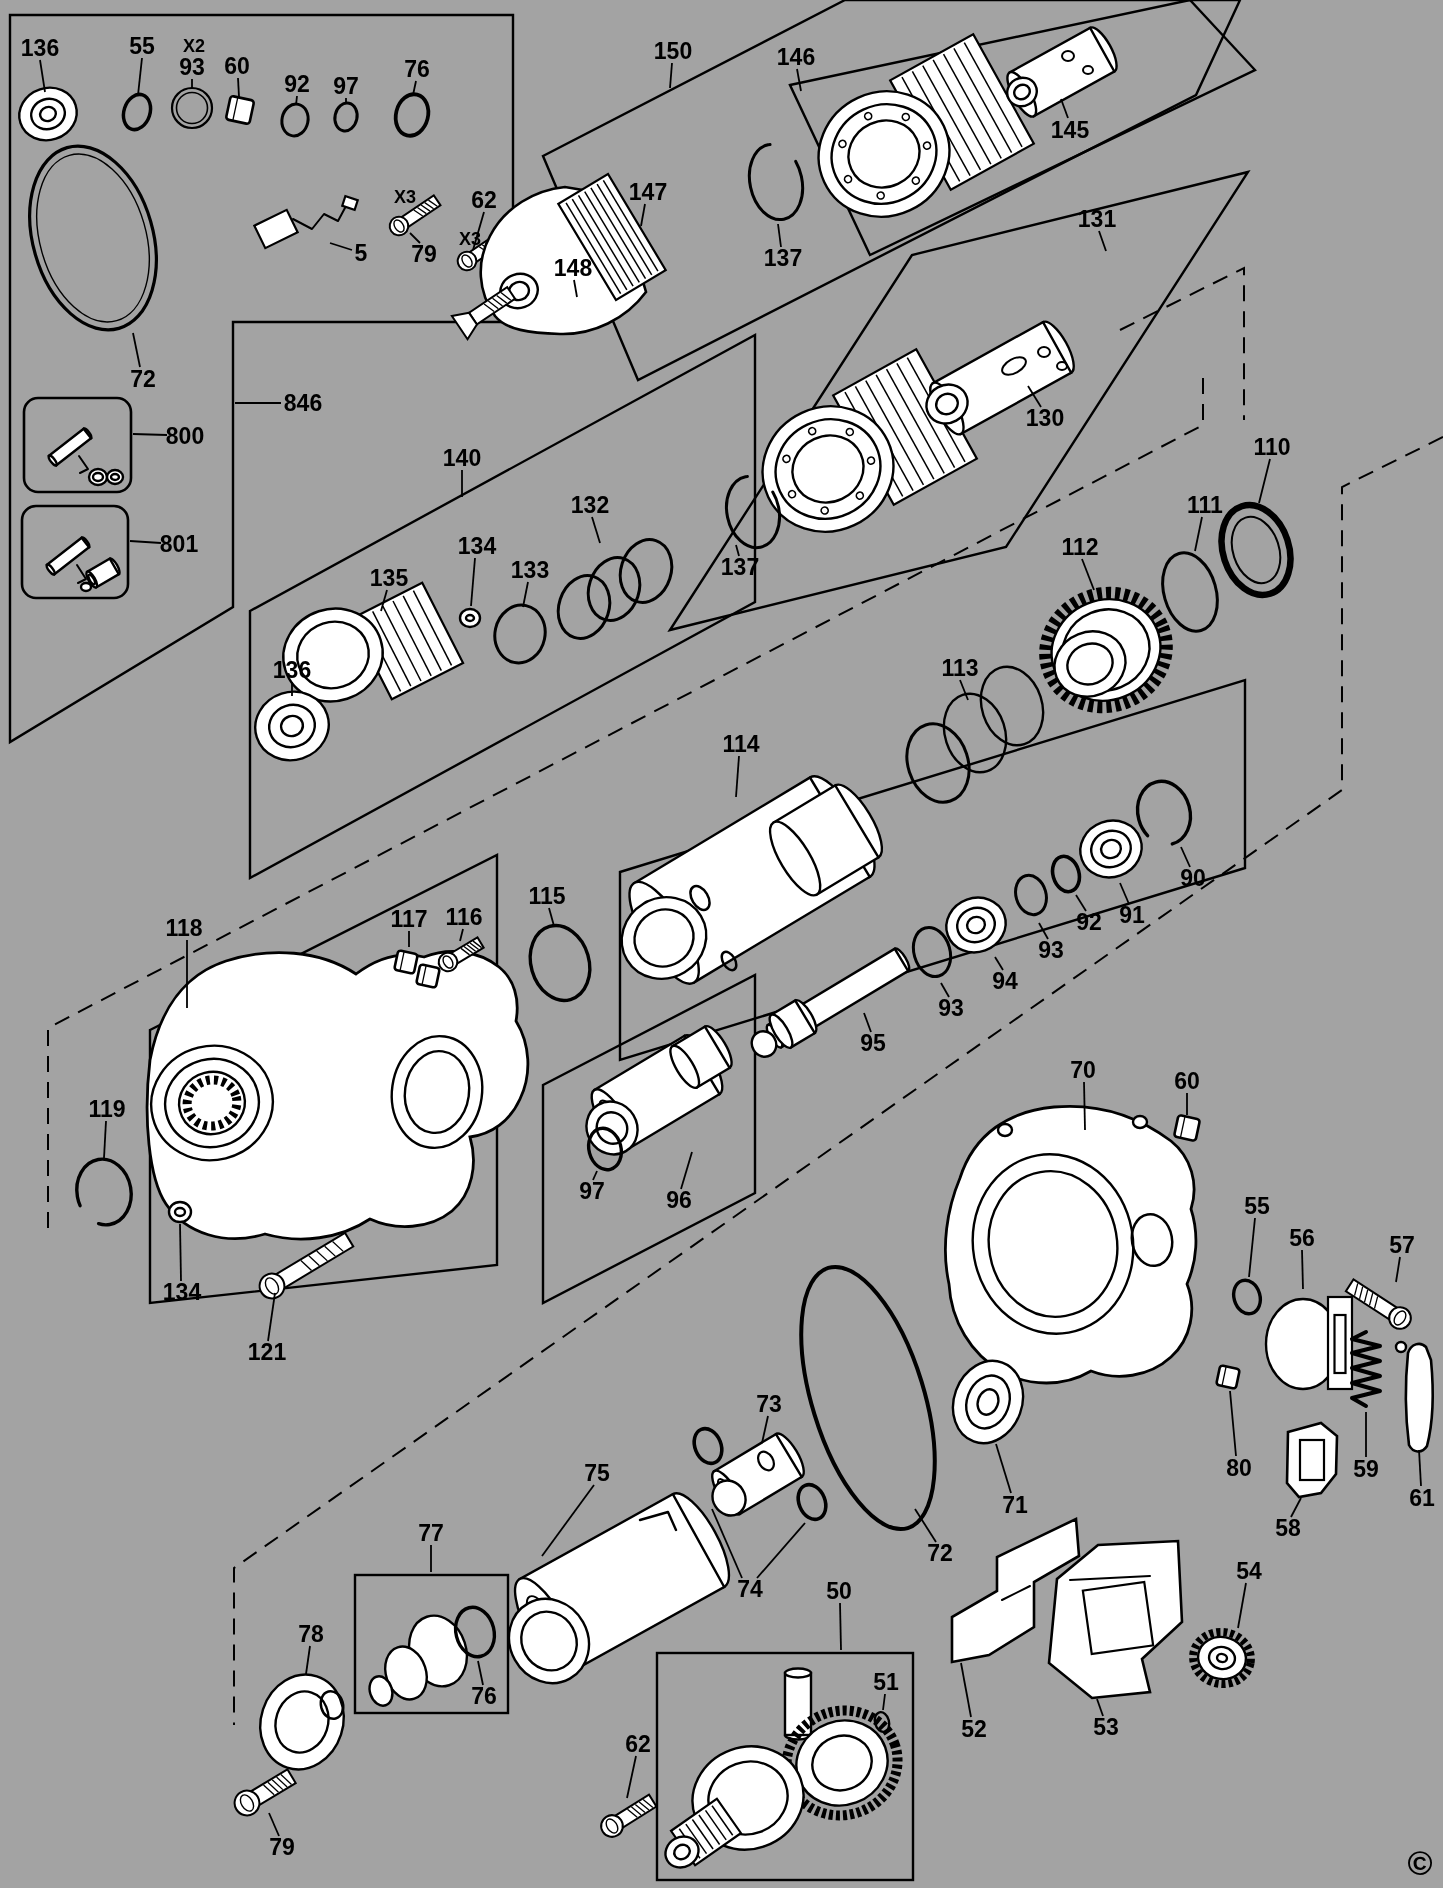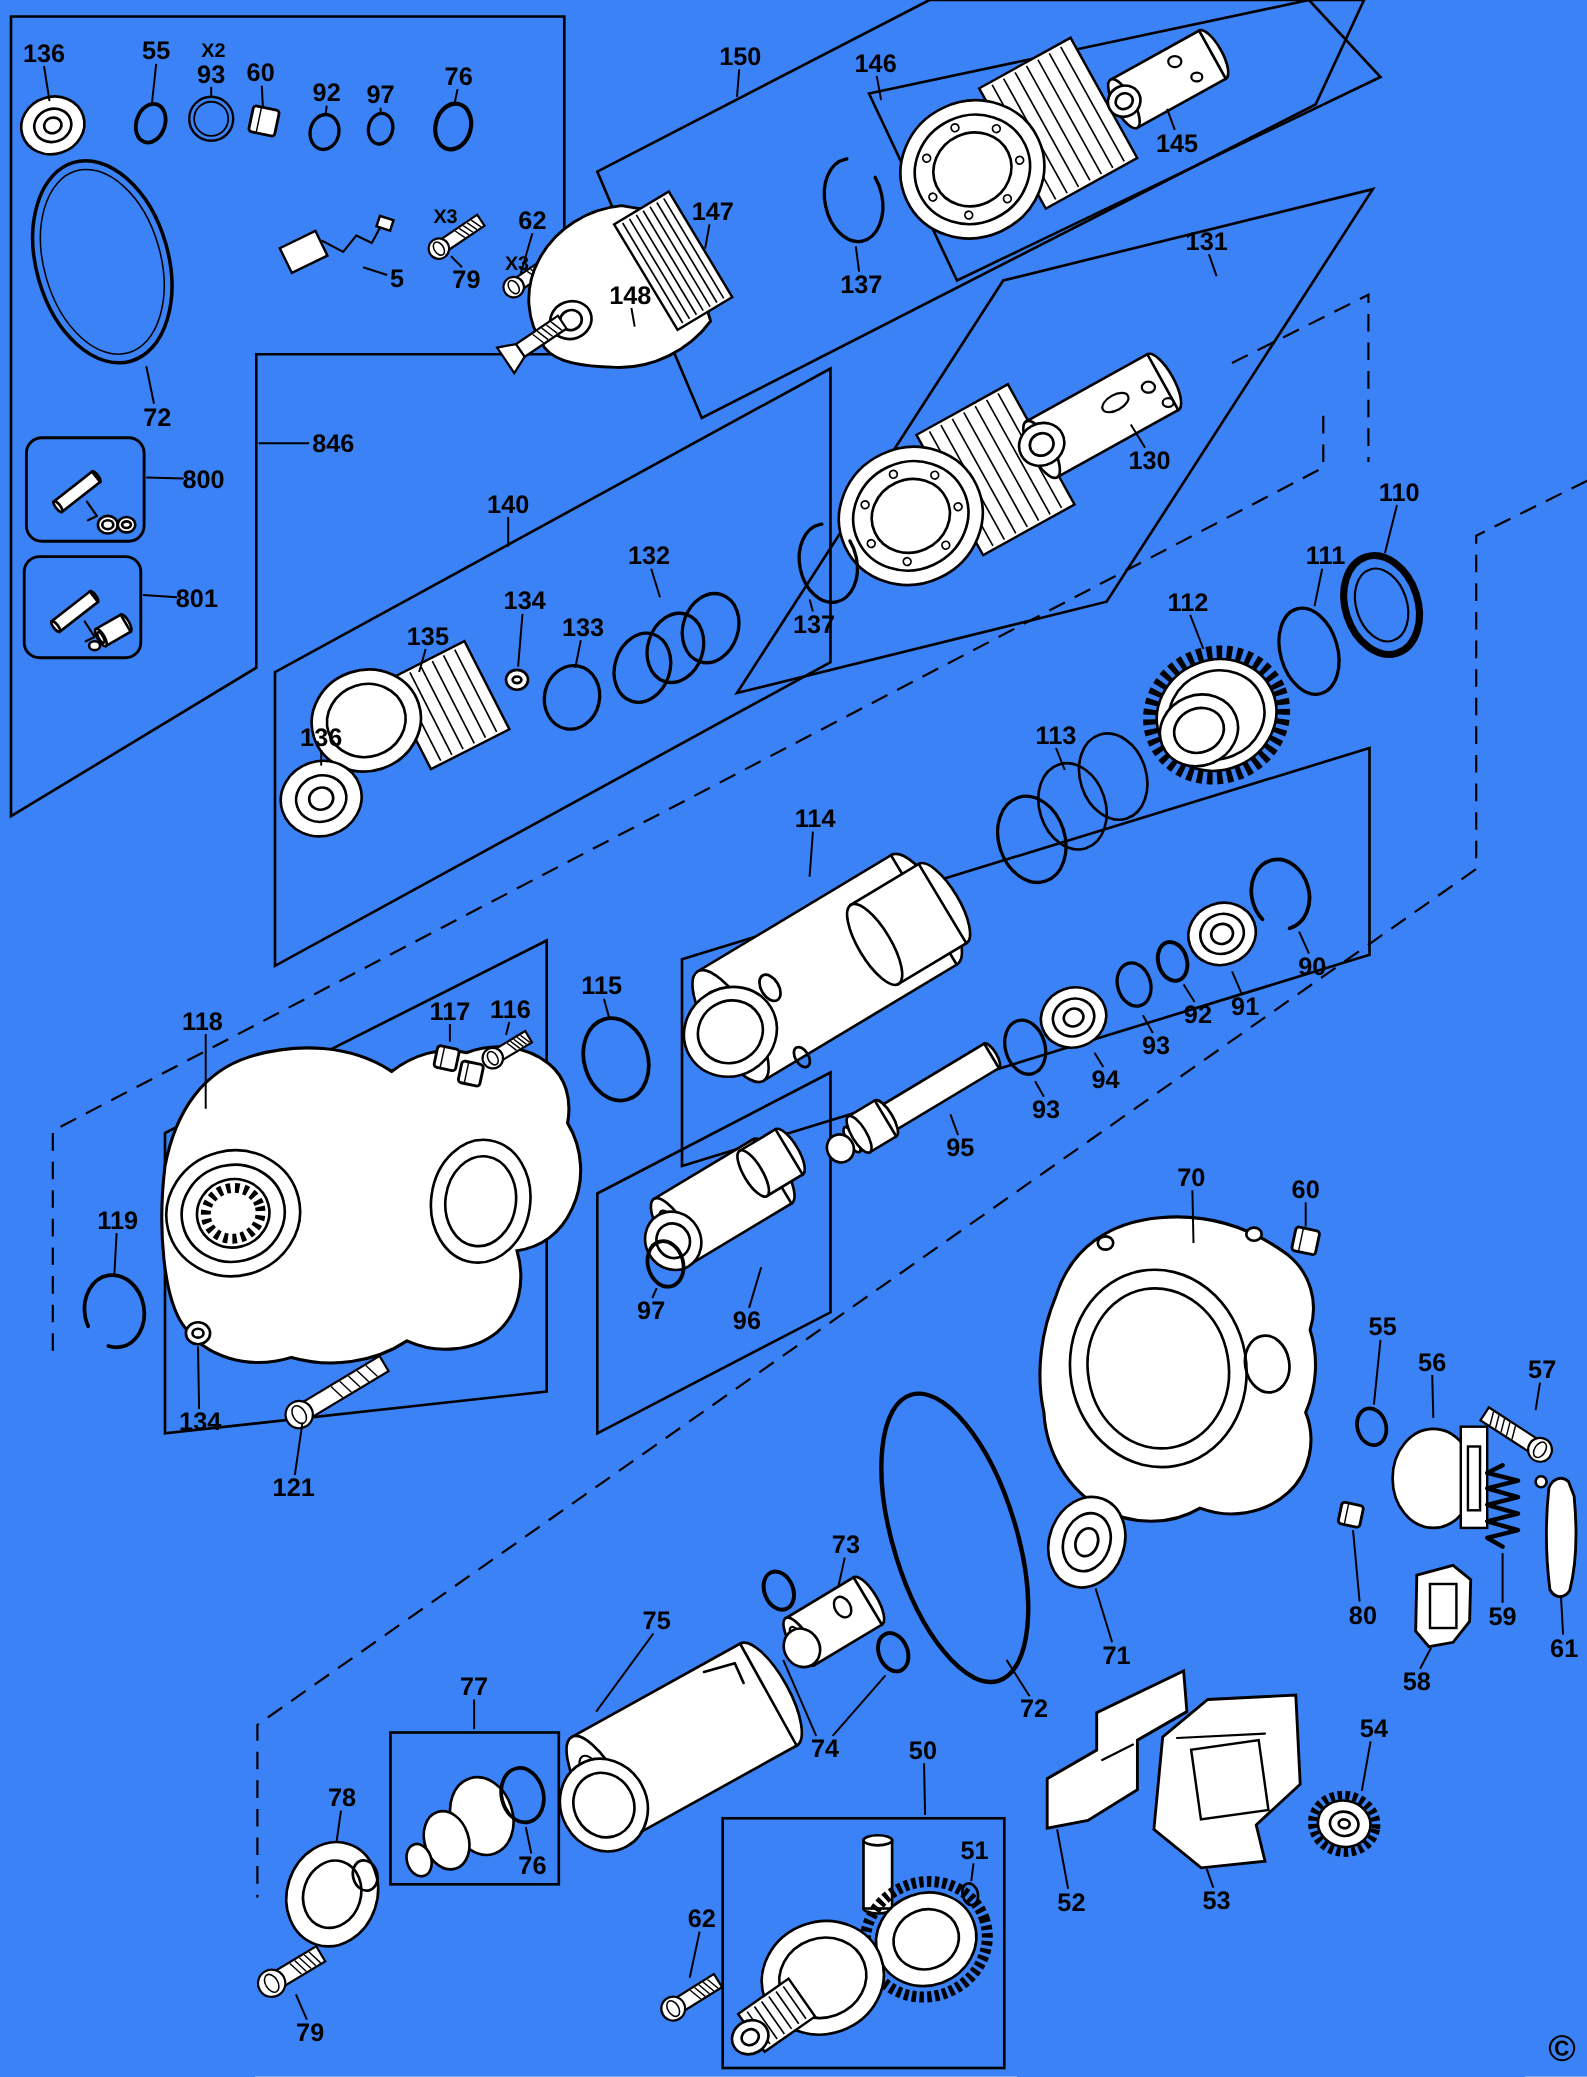--- a/index.html
+++ b/index.html
@@ -1,17 +1,17 @@
 <!DOCTYPE html>
 <html><head>
 <meta charset="utf-8">
 <title>Diagram</title>
 <style>
   html,body{margin:0;padding:0;background:#e8e8e8;}
-  .stage{position:relative;width:1443px;height:1888px;background:#3b82f6;margin:0 auto;
+  .stage{position:relative;width:1443px;height:1888px;background:#a3a3a3;margin:0 auto;
          font-family:"Liberation Sans",sans-serif;overflow:hidden;}
   svg{position:absolute;left:0;top:0;}
   .lbl{font-family:"Liberation Sans",sans-serif;font-weight:bold;}
 </style>
 </head>
 <body>
 
 <div class="stage">
   <svg width="1443" height="1888" xmlns="http://www.w3.org/2000/svg" viewBox="0 0 1443 1888">
       <polygon points="10,15 513,15 513,322 233,322 233,607 10,742" fill="none" stroke="#000000" stroke-width="2.4"></polygon>

